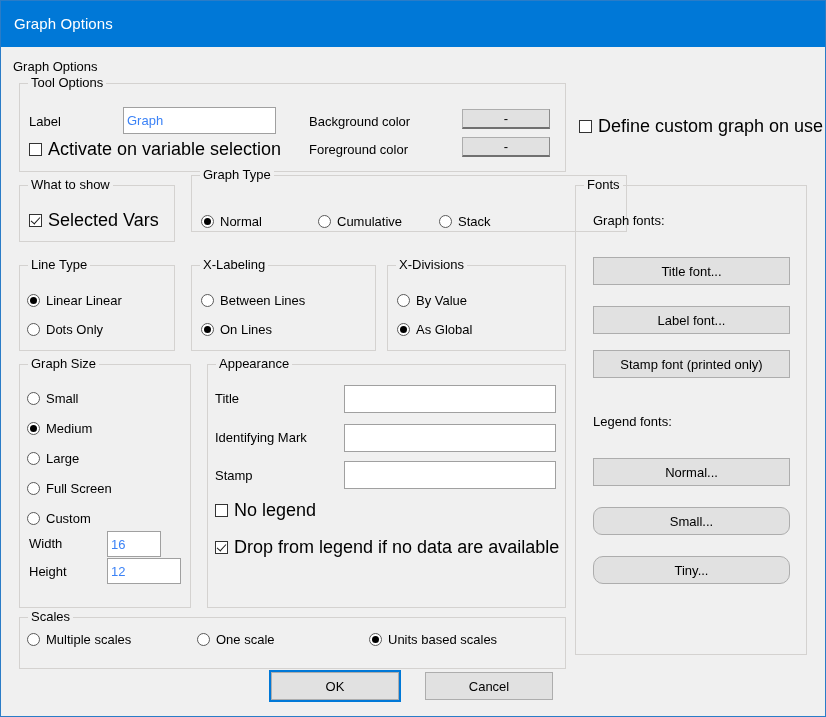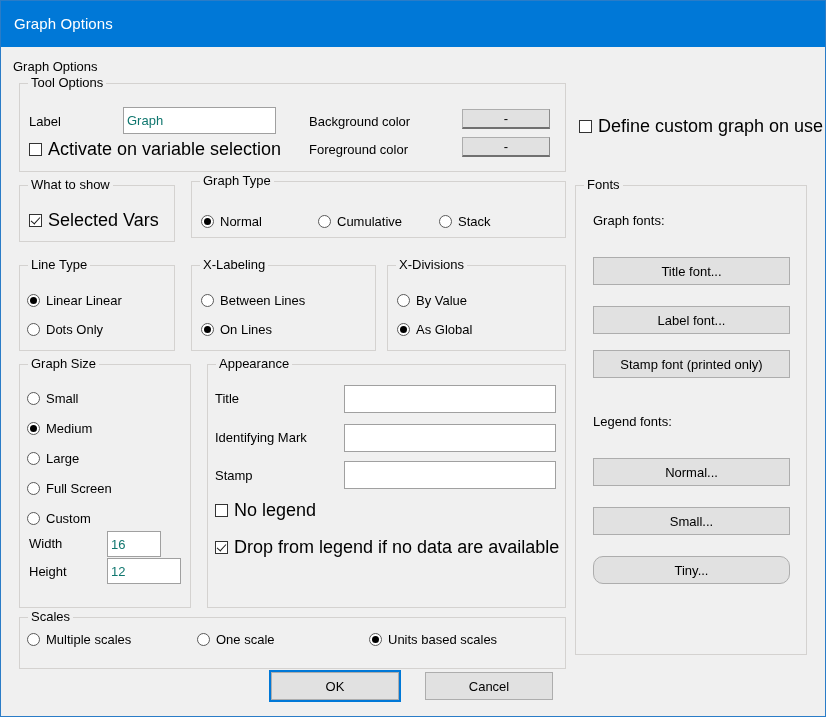--- a/index.html
+++ b/index.html
@@ -134,21 +134,21 @@
     line-height: 15px;
   }
 
   
   .textbox {
     position: absolute;
     background: #ffffff;
     border: 1px solid #a0a0a0;
     font-family: "Liberation Sans", sans-serif;
     font-size: 13px;
-    color: #0f766e;
+    color: #3b82f6;
     padding: 0 3px;
     outline: none;
   }
 
   
   .btn {
     position: absolute;
     background: #e1e1e1;
     border: 1px solid #adadad;
     font-family: "Liberation Sans", sans-serif;
@@ -213,21 +213,21 @@
     </div>
 
     <div class="group" style="left:18px; top:138px; width:156px; height:57px;">
       <div class="group-title">What to show</div>
     </div>
     <div class="check on" style="left:28px; top:166px;">
       <span class="box"></span>
       <span class="clabel">Selected Vars</span>
     </div>
 
-    <div class="group" style="left:190px; top:134px; width:375px; height:57px;">
+    <div class="group" style="left:190px; top:128px; width:436px; height:57px;">
       <div class="group-title">Graph Type</div>
     </div>
     <div class="radio on" style="left:200px; top:167px;">
       <span class="dot"></span>
       <span class="rlabel">Normal</span>
     </div>
     <div class="radio" style="left:317px; top:167px;">
       <span class="dot"></span>
       <span class="rlabel">Cumulative</span>
     </div>
@@ -339,21 +339,21 @@
     </div>
     <div class="btn" style="left:592px; top:303px; width:197px; height:28px;">
       <span>Stamp font (printed only)</span>
     </div>
 
     <div class="static-label" style="left:592px; top:367px;">Legend fonts:</div>
 
     <div class="btn" style="left:592px; top:411px; width:197px; height:28px;">
       <span>Normal...</span>
     </div>
-    <div class="btn" style="left:592px; top:460px; width:197px; height:28px;">
+    <div class="btn" style="left:592px; top:460px; width:197px; height:28px;border-radius:9px;">
       <span>Small...</span>
     </div>
     <div class="btn" style="left:592px; top:509px; width:197px; height:28px;border-radius:10px;">
       <span>Tiny...</span>
     </div>
 
     <div class="group" style="left:18px; top:570px; width:547px; height:52px;">
       <div class="group-title">Scales</div>
     </div>
     <div class="radio" style="left:26px; top:585px;">

